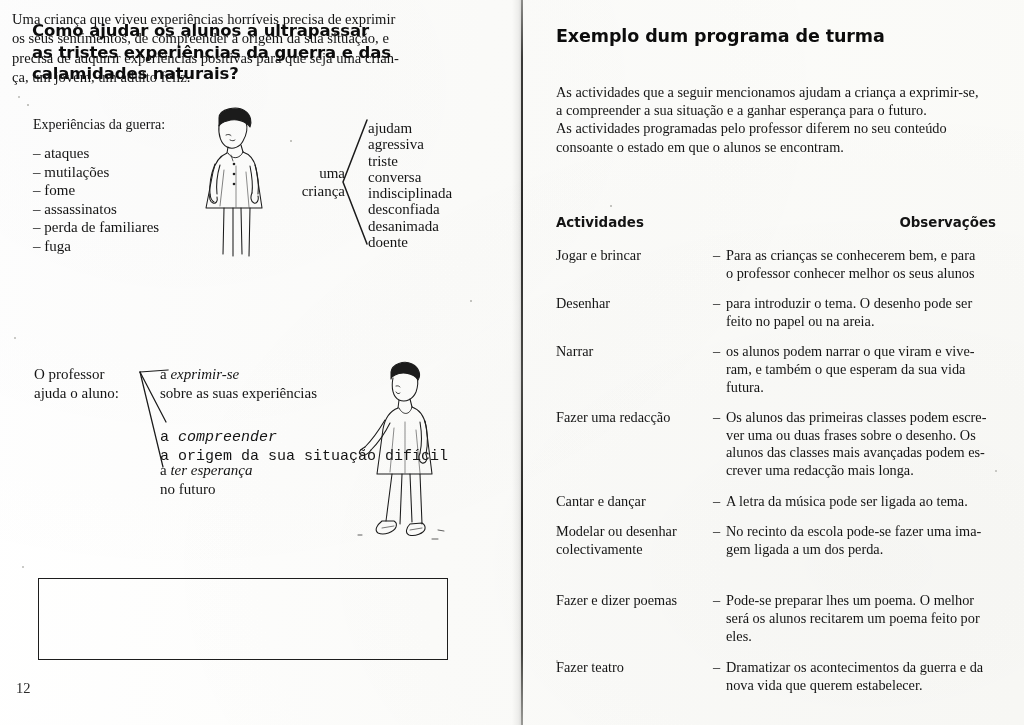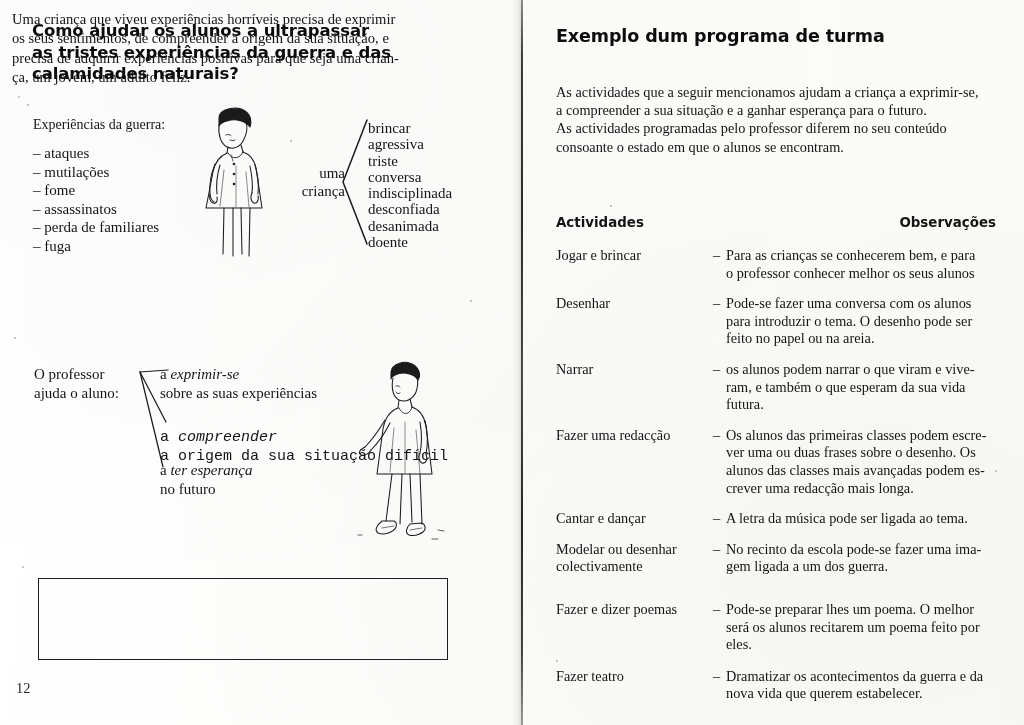--- a/index.html
+++ b/index.html
@@ -303,21 +303,21 @@
     <div id="child-label">
       <div>uma</div>
       <div>criança</div>
     </div>
 
     <svg id="brace" viewBox="0 0 30 128">
       <path d="M27 2 L3 64 L27 126" fill="none" stroke="#1b1b1b" stroke-width="1.5" stroke-linecap="round" stroke-linejoin="miter"></path>
     </svg>
 
     <div id="adj-list">
-      <div>brincar</div>
+      <div>ajudam</div>
       <div>agressiva</div>
       <div>triste</div>
       <div>conversa</div>
       <div>indisciplinada</div>
       <div>desconfiada</div>
       <div>desanimada</div>
       <div>doente</div>
     </div>
 
     <div id="teacher-label">
@@ -428,21 +428,20 @@
           <span class="dash">–</span>
           <span class="ln">Para as crianças se conhecerem bem, e para</span>
           <span class="ln">o professor conhecer melhor os seus alunos</span>
         </div>
       </div>
 
       <div class="row">
         <div class="act">Desenhar</div>
         <div class="obs">
           <span class="dash">–</span>
-          <span class="ln">Pode-se fazer uma conversa com os alunos</span>
           <span class="ln">para introduzir o tema. O desenho pode ser</span>
           <span class="ln">feito no papel ou na areia.</span>
         </div>
       </div>
 
       <div class="row">
         <div class="act">Narrar</div>
         <div class="obs">
           <span class="dash">–</span>
           <span class="ln">os alunos podem narrar o que viram e vive-</span>
@@ -471,25 +470,25 @@
       </div>
 
       <div class="row">
         <div class="act">
           <div>Modelar ou desenhar</div>
           <div>colectivamente</div>
         </div>
         <div class="obs">
           <span class="dash">–</span>
           <span class="ln">No recinto da escola pode-se fazer uma ima-</span>
-          <span class="ln">gem ligada a um dos guerra.</span>
-        </div>
-      </div>
-
-      <div class="row" style="margin-top:25px;">
+          <span class="ln">gem ligada a um dos perda.</span>
+        </div>
+      </div>
+
+      <div class="row" style="margin-top:34px;">
         <div class="act">Fazer e dizer poemas</div>
         <div class="obs">
           <span class="dash">–</span>
           <span class="ln">Pode-se preparar lhes um poema. O melhor</span>
           <span class="ln">será os alunos recitarem um poema feito por</span>
           <span class="ln">eles.</span>
         </div>
       </div>
 
       <div class="row" style="margin-top:14px;">

